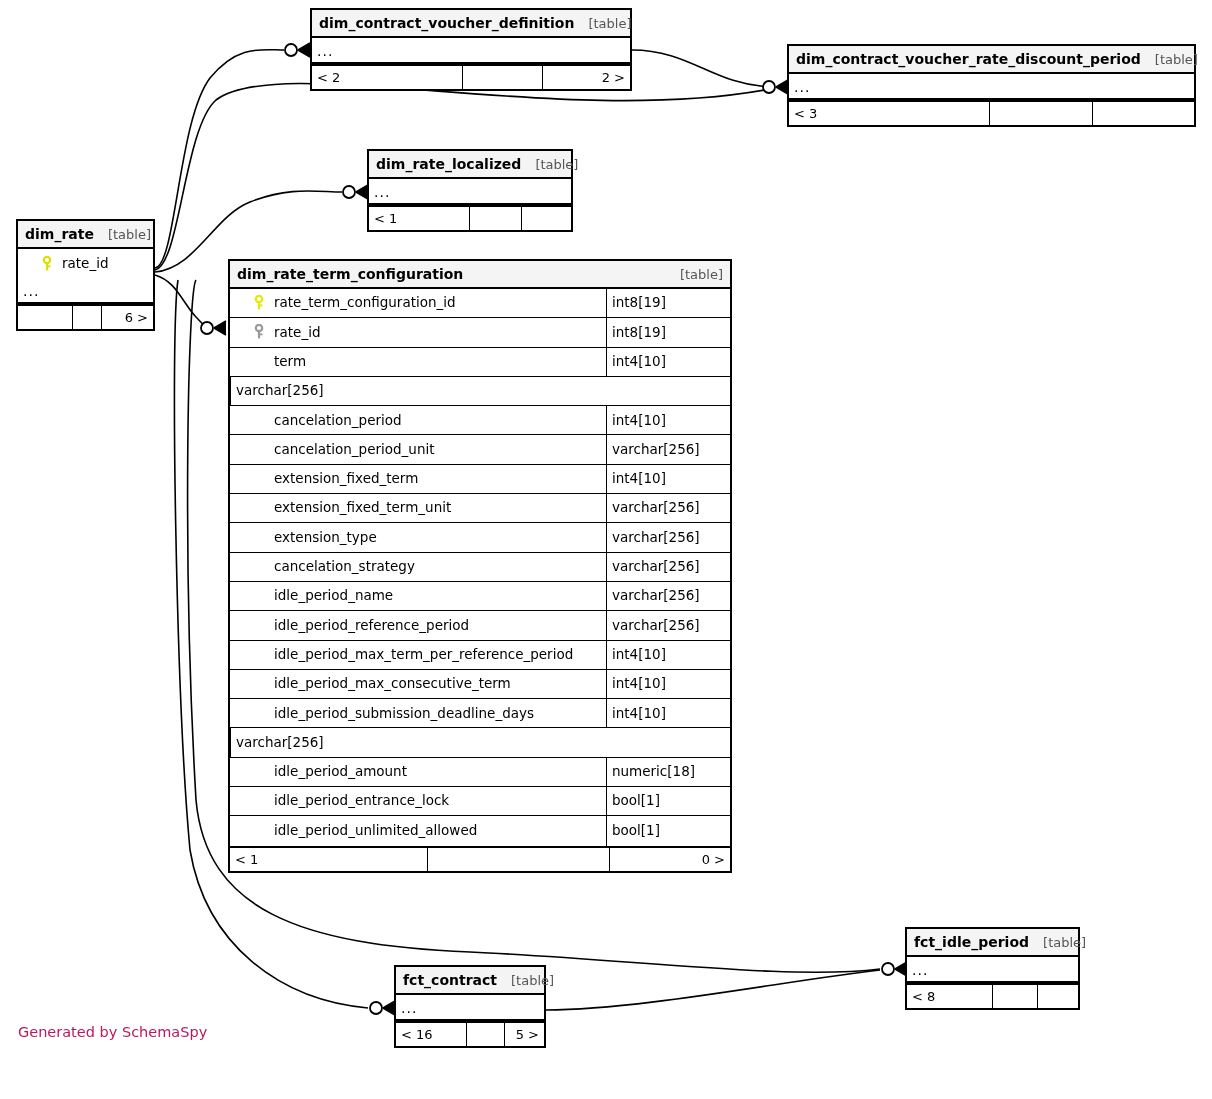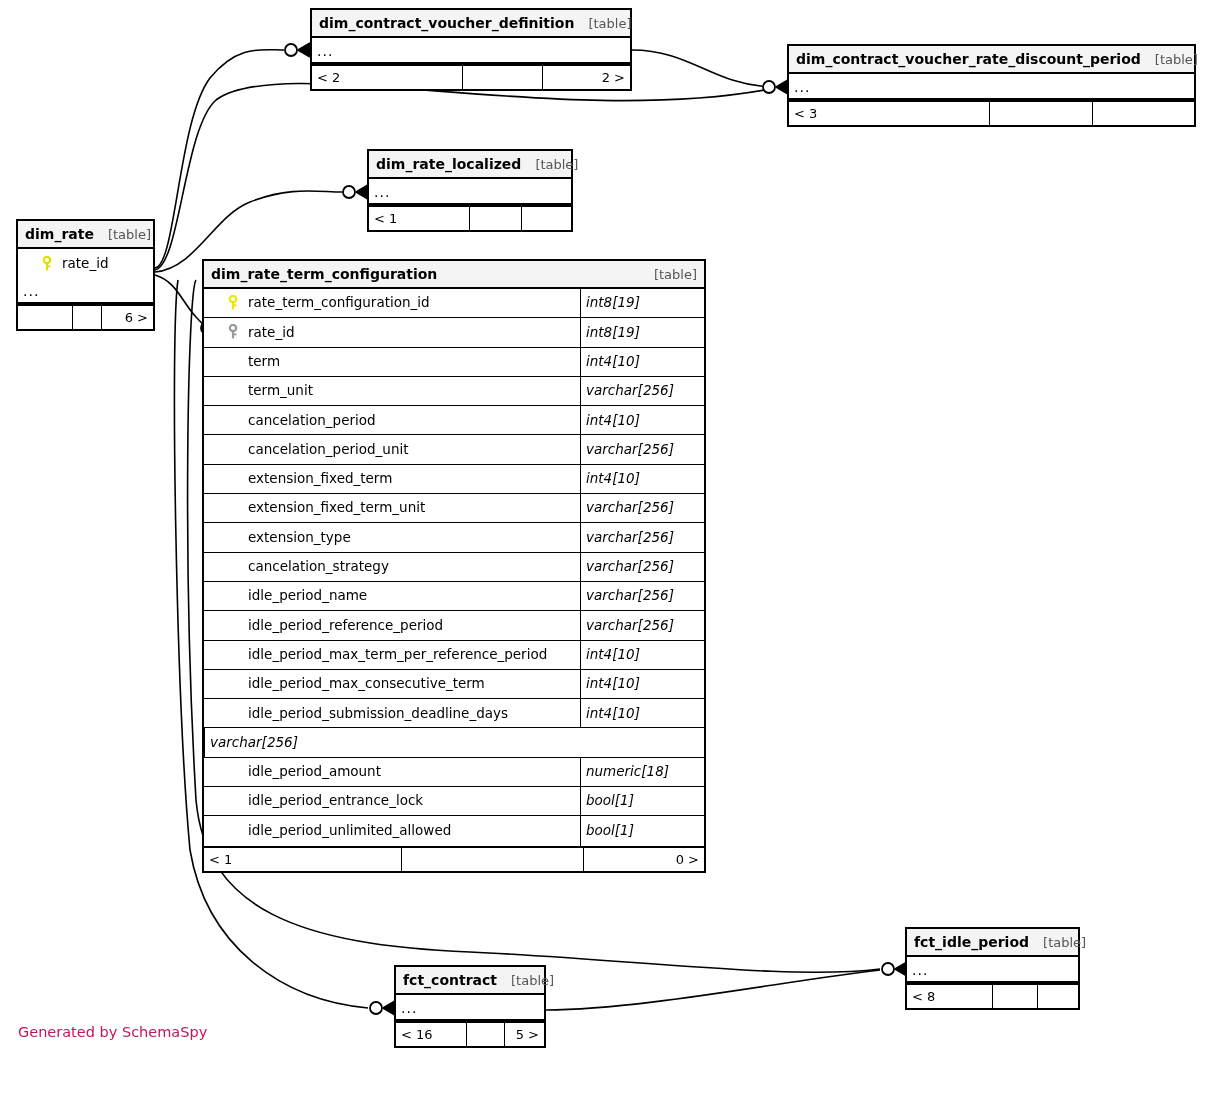--- a/index.html
+++ b/index.html
@@ -79,21 +79,20 @@
   }
   .row .ctype {
     flex: 0 0 auto;
     border-left: 1px solid #000;
     padding-left: 5px;
     white-space: nowrap;
     box-sizing: border-box;
     height: 100%;
     display: flex;
     align-items: center;
-    font-style: italic;
   }
 
   
   .keyicon {
     display: inline-block;
     width: 16px;
     height: 16px;
     margin-right: 7px;
     flex: 0 0 16px;
     position: relative;
@@ -268,21 +267,21 @@
       </div>
     </div>
     <div class="ellipsis-row">...</div>
     <div class="foot">
       <div class="fcell fleft" style="width:54px;"></div>
       <div class="fcell fmid" style="width:29px;"></div>
       <div class="fcell fright" style="flex:1;">6 &gt;</div>
     </div>
   </div>
 
-  <div class="tbl" style="left:202px; top:259px; width:504px;">
+  <div class="tbl" style="left:228px; top:259px; width:504px;">
     <div class="title">
       <span class="tname">dim_rate_term_configuration</span>
       <span class="ttype">[table]</span>
     </div>
     <div class="rows" id="drtc-rows">
         <div class="row">
           <span class="cname">
             <span class="keyicon">
               <svg width="16" height="16" viewBox="0 0 16 16" xmlns="http://www.w3.org/2000/svg">
                 <circle cx="8" cy="4" r="3.2" fill="none" stroke="#e8e800" stroke-width="2.2"></circle>
@@ -308,24 +307,20 @@
           <span class="ctype" style="width: 124px;">int8[19]</span>
         </div>
         <div class="row">
           <span class="cname">
             <span class="keyicon"></span>
             <span>term</span>
           </span>
           <span class="ctype" style="width: 124px;">int4[10]</span>
         </div>
         <div class="row">
-          <span class="cname">
-            <span class="keyicon"></span>
-            <span>term_unit</span>
-          </span>
           <span class="ctype" style="width: 124px;">varchar[256]</span>
         </div>
         <div class="row">
           <span class="cname">
             <span class="keyicon"></span>
             <span>cancelation_period</span>
           </span>
           <span class="ctype" style="width: 124px;">int4[10]</span>
         </div>
         <div class="row">

